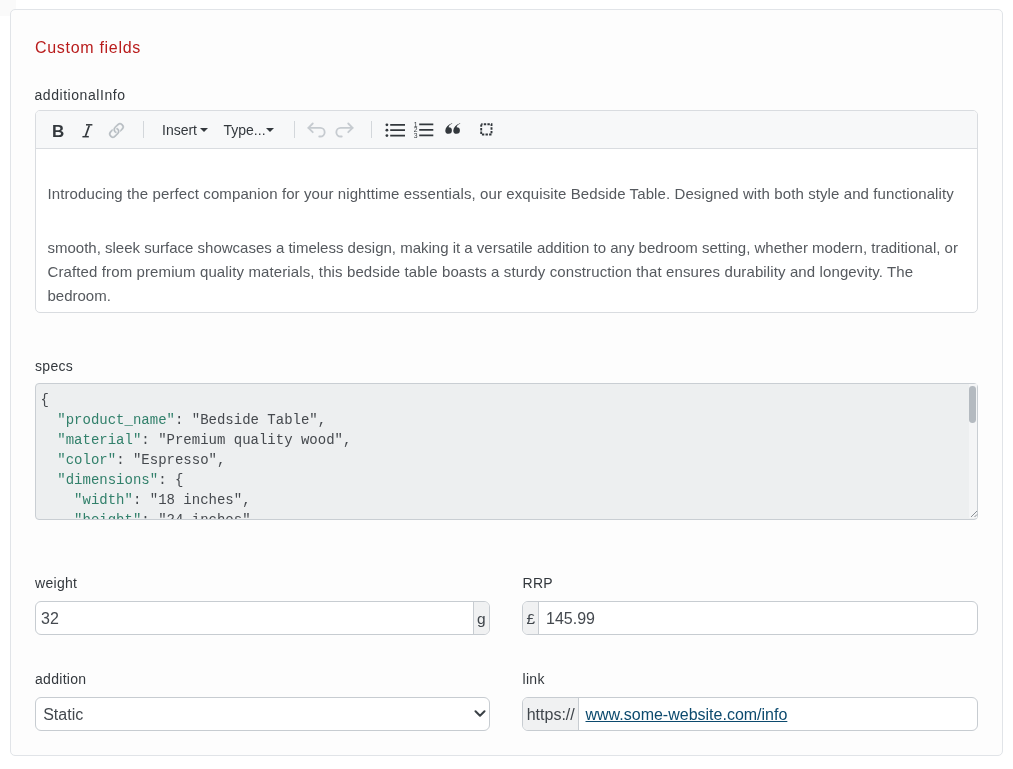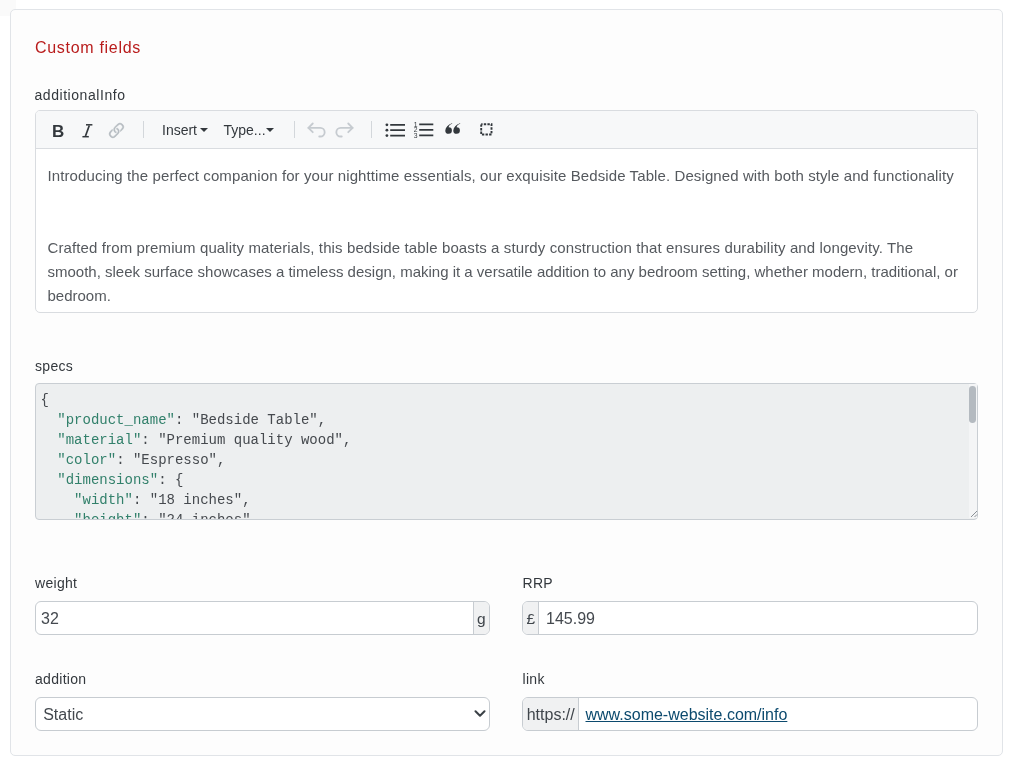--- a/index.html
+++ b/index.html
@@ -74,25 +74,25 @@
   </svg>
   <svg class="abs" style="left:443.5px;top:123px;" width="17" height="12" viewBox="0 0 16 12" fill="#33383d">
     <path d="M7.5 0.2 C3.5 1.7 1.0 4.4 0.8 7.4 A3.3 3.3 0 1 0 4.1 4.2 C4.5 2.6 5.7 1.3 7.8 0.8 Z"></path>
     <path d="M15.5 0.2 C11.5 1.7 9.0 4.4 8.8 7.4 A3.3 3.3 0 1 0 12.1 4.2 C12.5 2.6 13.7 1.3 15.8 0.8 Z"></path>
   </svg>
   <svg class="abs" style="left:479.5px;top:122.5px;" width="13" height="13" viewBox="0 0 13 13" fill="none">
     <rect x="1.2" y="1.2" width="10.3" height="10.3" stroke="#33383d" stroke-width="1.9" stroke-dasharray="2.4 1.2" stroke-dashoffset="1"></rect>
   </svg>
 
   <div class="abs" style="left:47.5px;top:164px;font-size:15px;line-height:24px;color:#55595e;white-space:nowrap;">
-    <div class="pline" style="letter-spacing:.1px;">Introducing the perfect companion for your nighttime essentials, our exquisite Bedside Table. Designed with both style and functionality</div>
+    <div class="pline" style="letter-spacing:.1px;margin-top:18px;">Introducing the perfect companion for your nighttime essentials, our exquisite Bedside Table. Designed with both style and functionality</div>
   </div>
   <div class="abs" style="left:47.5px;top:236px;font-size:15px;line-height:24px;color:#55595e;white-space:nowrap;">
+    <div class="pline">smooth, sleek surface showcases a timeless design, making it a versatile addition to any bedroom setting, whether modern, traditional, or</div>
     <div class="pline" style="letter-spacing:.115px;">Crafted from premium quality materials, this bedside table boasts a sturdy construction that ensures durability and longevity. The</div>
-    <div class="pline">smooth, sleek surface showcases a timeless design, making it a versatile addition to any bedroom setting, whether modern, traditional, or</div>
     <div class="pline">bedroom.</div>
   </div>
 
   <div class="lbl" style="left:35px;top:359px;">specs</div>
 
   <div class="abs" style="left:34.5px;top:382.5px;width:943.5px;height:137px;background:#edeff0;border:1px solid #c9ced3;border-radius:4px;overflow:hidden;">
     <pre style="position:absolute;left:5px;top:6.7px;margin:0;font-family:'Liberation Mono',monospace;font-size:14px;line-height:20px;color:#45494e;">{
   <span style="color:#32806b">"product_name"</span>: "Bedside Table",
   <span style="color:#32806b">"material"</span>: "Premium quality wood",
   <span style="color:#32806b">"color"</span>: "Espresso",

